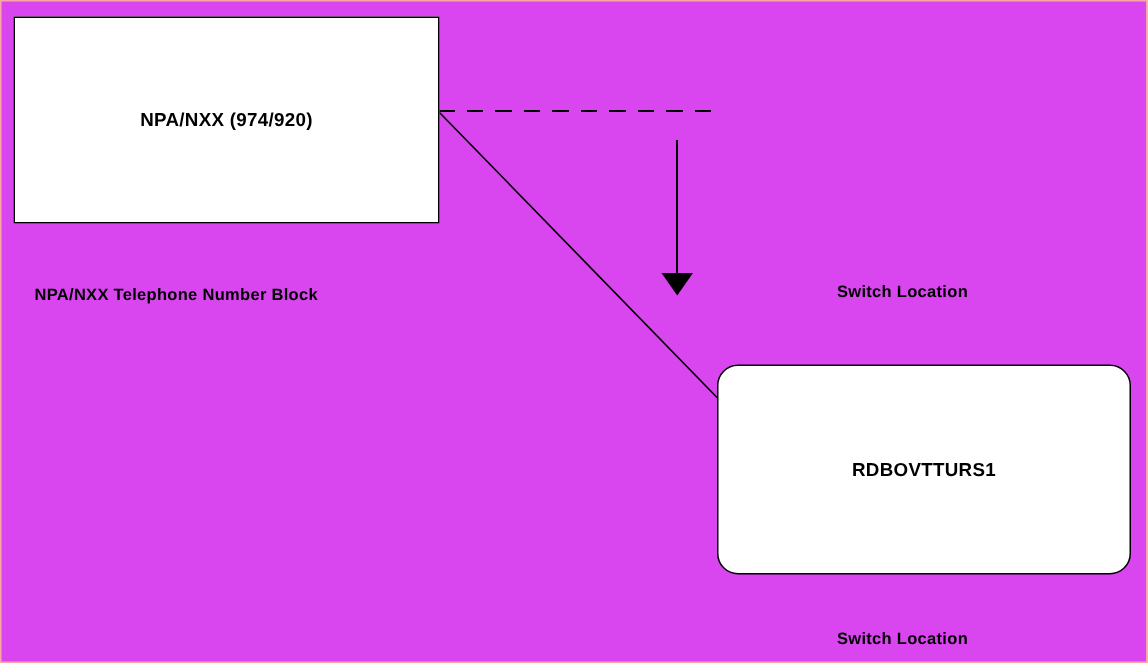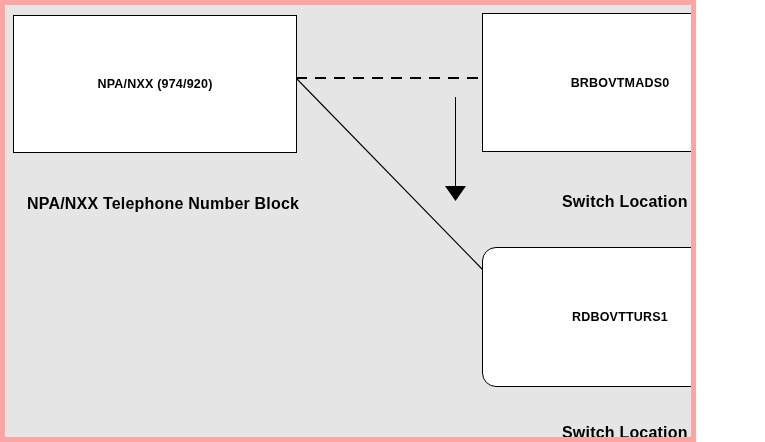--- a/index.html
+++ b/index.html
@@ -6,25 +6,25 @@
   html, body {
     margin: 0;
     padding: 0;
     background: #ffffff;
   }
   body {
     font-family: "Liberation Sans", sans-serif;
   }
   #page {
     position: relative;
-    width: 696px;
+    width: 765px;
     height: 442px;
-    background: #e5e5e5;
+    background: #d946ef;
     box-sizing: border-box;
-    border: 5px solid #fca5a5;
+    border: 1px solid #fca5a5;
     overflow: hidden;
   }
   #diagram-svg {
     position: absolute;
     left: 0;
     top: 0;
     width: 765px;
     height: 442px;
     display: block;
   }
@@ -42,21 +42,21 @@
     font-size: 12.5px;
     font-weight: bold;
     color: #000000;
     letter-spacing: 0.2px;
     white-space: nowrap;
     text-align: center;
   }
   .caption {
     position: absolute;
     font-family: "Liberation Sans", sans-serif;
-    font-size: 16px;
+    font-size: 11px;
     font-weight: bold;
     color: #000000;
     letter-spacing: 0.2px;
     white-space: nowrap;
     text-align: right;
   }
 
   
   #box-npanxx      { left: 8px;   top: 10px;  width: 284px; height: 138px; }
   #box-switch-top  { left: 477px; top: 8px;   width: 276px; height: 139px; }
@@ -79,23 +79,20 @@
 
     <line x1="450.5" y1="92" x2="450.5" y2="182" stroke="#000000" stroke-width="1.6" shape-rendering="crispEdges"></line>
     <polygon points="440,181 461,181 450.5,196" fill="#000000"></polygon>
   </svg>
 
   <div class="node-box" id="box-npanxx">
     <span class="node-label">NPA/NXX (974/920)</span>
   </div>
   <div class="caption" id="caption-npanxx">NPA/NXX Telephone Number Block</div>
 
-  <div class="node-box" id="box-switch-top">
-    <span class="node-label">BRBOVTMADS0</span>
-  </div>
   <div class="caption" id="caption-switch-top">Switch Location</div>
 
   <div class="node-box" id="box-switch-bot">
     <span class="node-label">RDBOVTTURS1</span>
   </div>
   <div class="caption" id="caption-switch-bot">Switch Location</div>
 
 </div>
 
 </body></html>

